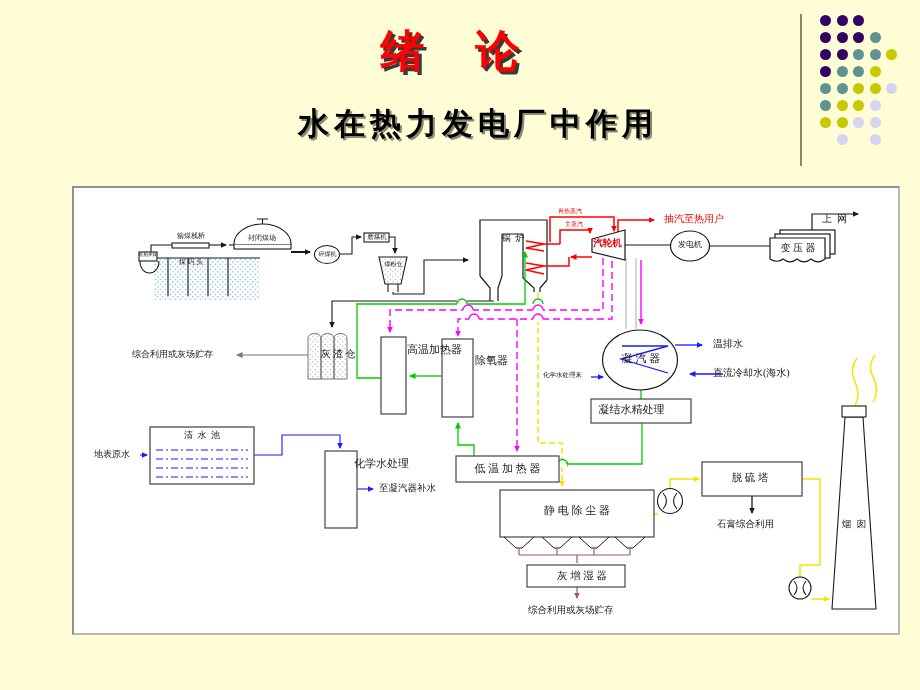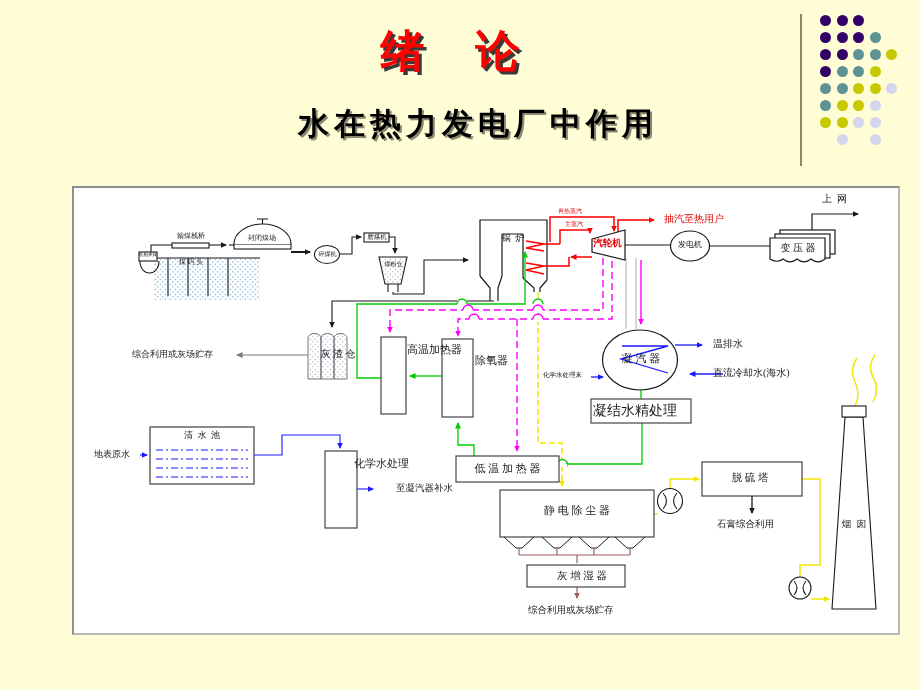--- a/index.html
+++ b/index.html
@@ -284,34 +284,34 @@
   <div class="lbl c" style="left:242px;top:63px;width:23px;font-size:6px;">碎煤机</div>
   <div class="lbl c" style="left:291px;top:46px;width:24px;font-size:6.5px;">磨煤机</div>
   <div class="lbl c" style="left:306px;top:73px;width:27px;font-size:6px;">煤粉仓</div>
   <div class="lbl c" style="left:414px;top:33px;width:50px;font-size:9px;margin-top:13px;">锅  炉</div>
   <div class="lbl red" style="left:484px;top:20px;font-size:6px;">再热蒸汽</div>
   <div class="lbl red" style="left:491px;top:33px;font-size:6px;">主蒸汽</div>
   <div class="lbl red c" style="left:518px;top:51px;width:31px;font-size:9.5px;font-weight:bold;">汽轮机</div>
   <div class="lbl red" style="left:590px;top:26px;font-size:10px;">抽汽至热用户</div>
   <div class="lbl c" style="left:601px;top:53px;width:30px;font-size:8px;">发电机</div>
   <div class="lbl c" style="left:698px;top:55px;width:52px;font-size:10px;">变 压 器</div>
-  <div class="lbl" style="left:748px;top:6px;font-size:10px;">上  网</div>
+  <div class="lbl" style="left:748px;top:26px;font-size:10px;">上  网</div>
   <div class="lbl c" style="left:538px;top:165px;width:58px;font-size:11px;">凝 汽 器</div>
   <div class="lbl" style="left:639px;top:151px;font-size:10px;">温排水</div>
   <div class="lbl" style="left:639px;top:180px;font-size:10px;">直流冷却水(海水)</div>
   <div class="lbl" style="left:469px;top:184px;font-size:6.5px;">化学水处理来</div>
-  <div class="lbl c" style="left:519px;top:216px;width:77px;font-size:14px;">凝结水精处理</div>
+  <div class="lbl c" style="left:519px;top:216px;width:77px;font-size:11px;">凝结水精处理</div>
   <div class="lbl vert" style="left:309px;top:155px;width:21px;font-size:11px;line-height:13.5px;">高温加热器</div>
   <div class="lbl vert" style="left:377px;top:160px;width:14px;font-size:11px;line-height:24px;">除氧器</div>
   <div class="lbl c" style="left:386px;top:275px;width:95px;font-size:11px;">低 温 加 热 器</div>
   <div class="lbl c" style="left:243px;top:161px;width:42px;font-size:10px;">灰 渣 仓</div>
   <div class="lbl" style="left:58px;top:162px;font-size:9px;">综合利用或灰场贮存</div>
   <div class="lbl c" style="left:88px;top:243px;width:80px;font-size:9px;">清  水  池</div>
   <div class="lbl" style="left:20px;top:262px;font-size:9px;">地表原水</div>
   <div class="lbl vert" style="left:256px;top:268px;width:21px;font-size:11px;line-height:14px;">化学水处理</div>
-  <div class="lbl" style="left:322px;top:296px;font-size:9.5px;">至凝汽器补水</div>
+  <div class="lbl" style="left:305px;top:296px;font-size:9.5px;">至凝汽器补水</div>
   <div class="lbl c" style="left:430px;top:317px;width:146px;font-size:11px;">静 电 除 尘 器</div>
   <div class="lbl c" style="left:455px;top:382px;width:106px;font-size:10.5px;">灰 增 湿 器</div>
   <div class="lbl" style="left:454px;top:418px;font-size:9.5px;">综合利用或灰场贮存</div>
   <div class="lbl c" style="left:630px;top:284px;width:92px;font-size:10.5px;">脱 硫 塔</div>
   <div class="lbl" style="left:643px;top:332px;font-size:9.5px;">石膏综合利用</div>
   <div class="lbl c" style="left:762px;top:332px;width:36px;font-size:9.5px;font-family:Liberation Mono, monospace;">烟 囱</div>
 </div>
 
 </body></html>

